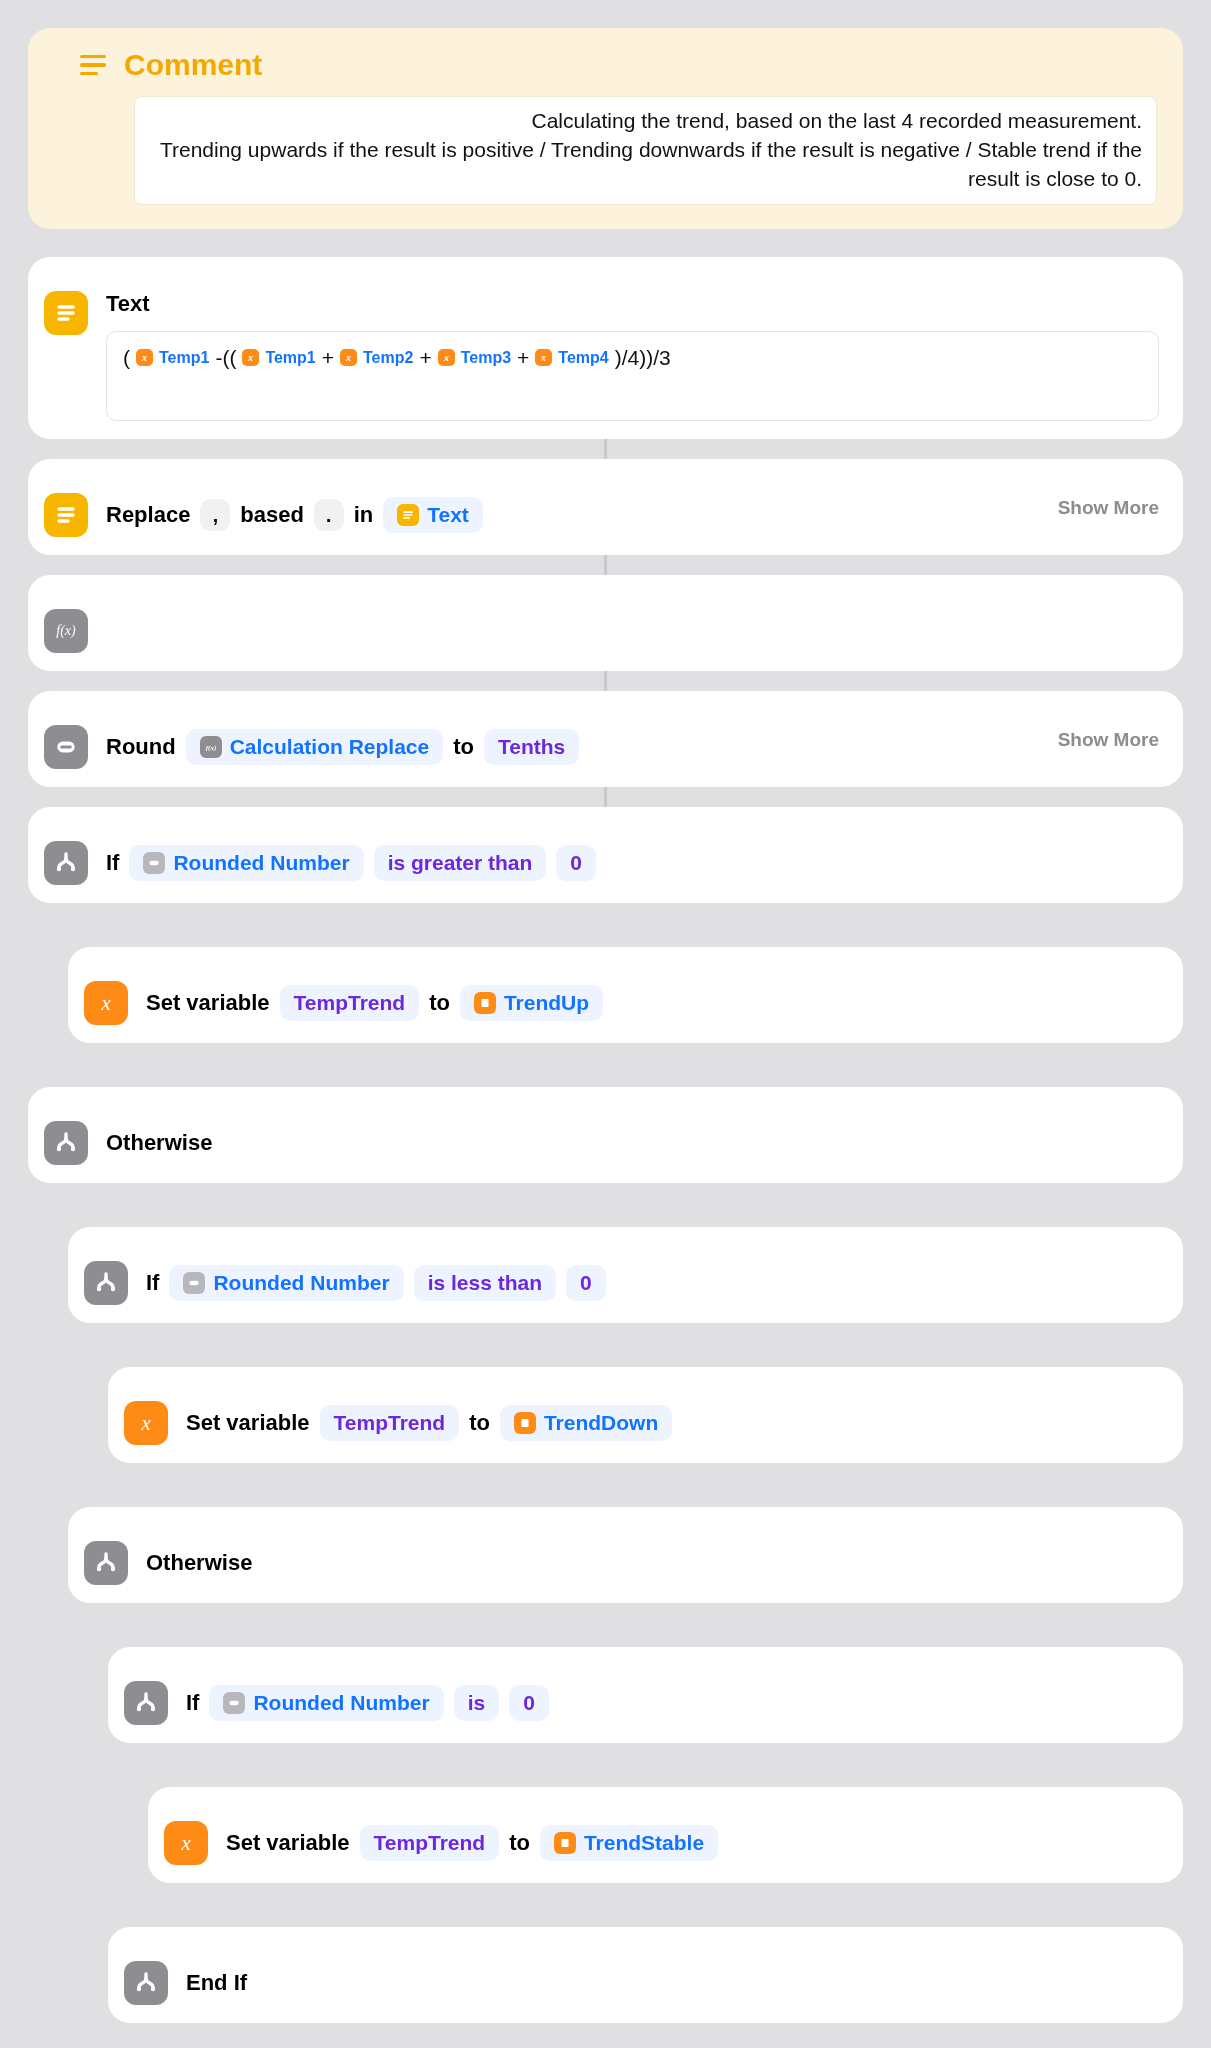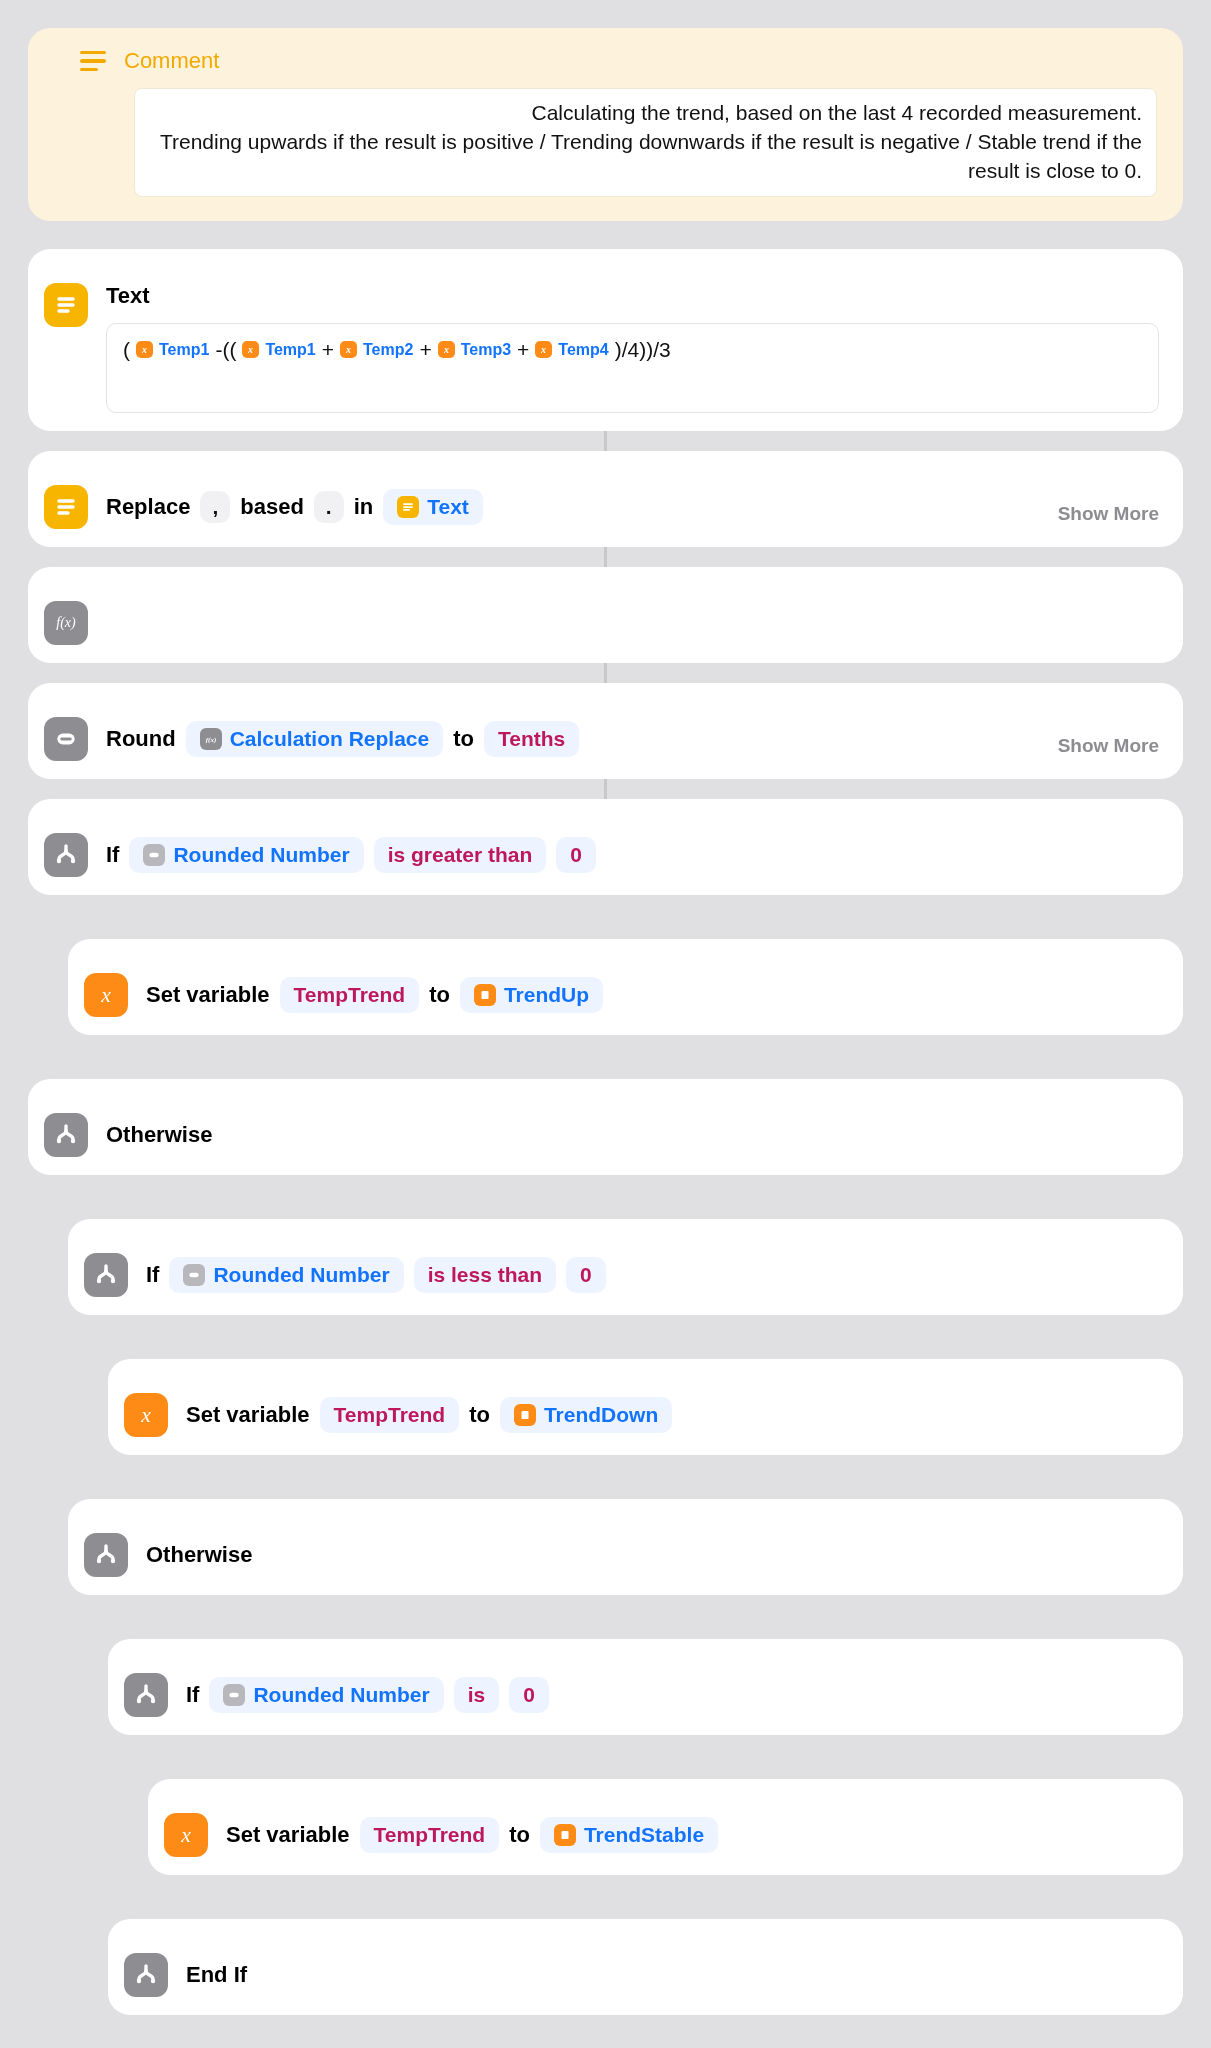--- a/index.html
+++ b/index.html
@@ -26,35 +26,35 @@
   .card {
     background: #fff;
     border-radius: 22px;
     padding: 34px 24px 18px 16px;
     display: flex;
     align-items: center;
     position: relative;
   }
   .card.block { align-items: flex-start; }
   .card .body { flex: 1; margin-left: 18px; }
-  .card .titlebar { display:flex; align-items:flex-end; justify-content:space-between; }
+  .card .titlebar { display:flex; align-items:flex-start; justify-content:space-between; }
   .title { font-weight: 700; font-size: 22px; }
   .show-more {
     color:#8c8c91; font-weight:600; font-size:19px;
     cursor:pointer;
   }
 
   
   .comment-card {
     background:#fdf3dc;
     border-radius: 22px;
     padding: 20px 26px 24px 52px;
   }
   .comment-head { display:flex; align-items:center; gap:18px; }
-  .comment-label { color:#f2a900; font-weight:400; font-size:22px; }
+  .comment-label { color:#f2a900; font-weight:700; font-size:30px; }
   .comment-body {
     background:#fff; border:1px solid #eee9d6; border-radius:8px;
     padding:10px 14px; margin-top:14px; margin-left:54px;
     font-size:21px; line-height:1.38; color:#111;text-align:right;
   }
 
   
   .action-icon {
     width:44px; height:44px; border-radius:12px;
     display:flex; align-items:center; justify-content:center;
@@ -70,21 +70,21 @@
   
   .row { display:flex; align-items:center; flex-wrap:wrap; gap:10px; font-weight:700; font-size:22px; }
   .plain { font-weight:700; }
 
   
   .pill {
     display:inline-flex; align-items:center; gap:8px;
     background:#eef4ff; color:#1273ff; font-weight:700;
     padding:6px 14px; border-radius:10px; font-size:21px;
   }
-  .pill.cond { background:#eef4ff; color:#be185d; }
+  .pill.cond { background:#eef4ff; color:#6d28d9; }
   .pill.mono { background:#f1f1f4; color:#111; padding:4px 12px; }
   .pill .micon {
     width:22px; height:22px; border-radius:6px;
     display:inline-flex; align-items:center; justify-content:center;
     flex-shrink:0;
   }
   .mi-yellow { background:#f7b500; }
   .mi-gray   { background:#8d8d92; }
   .mi-orange { background:#ff8b17; }
   .mi-white-on-gray { background:#b7b7bc; }

